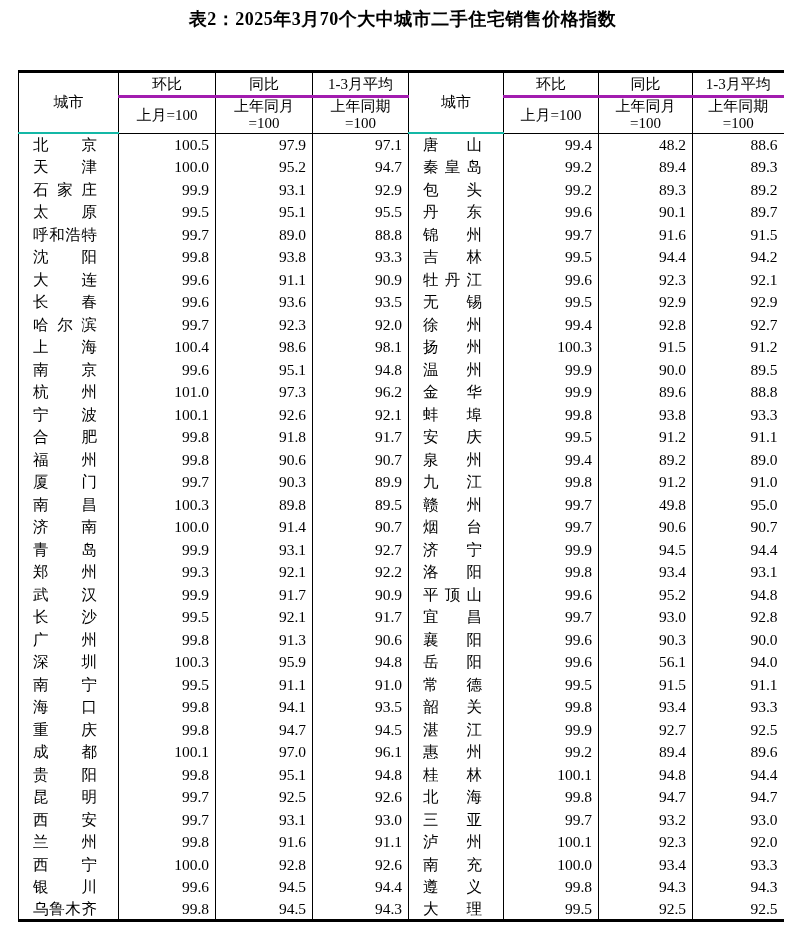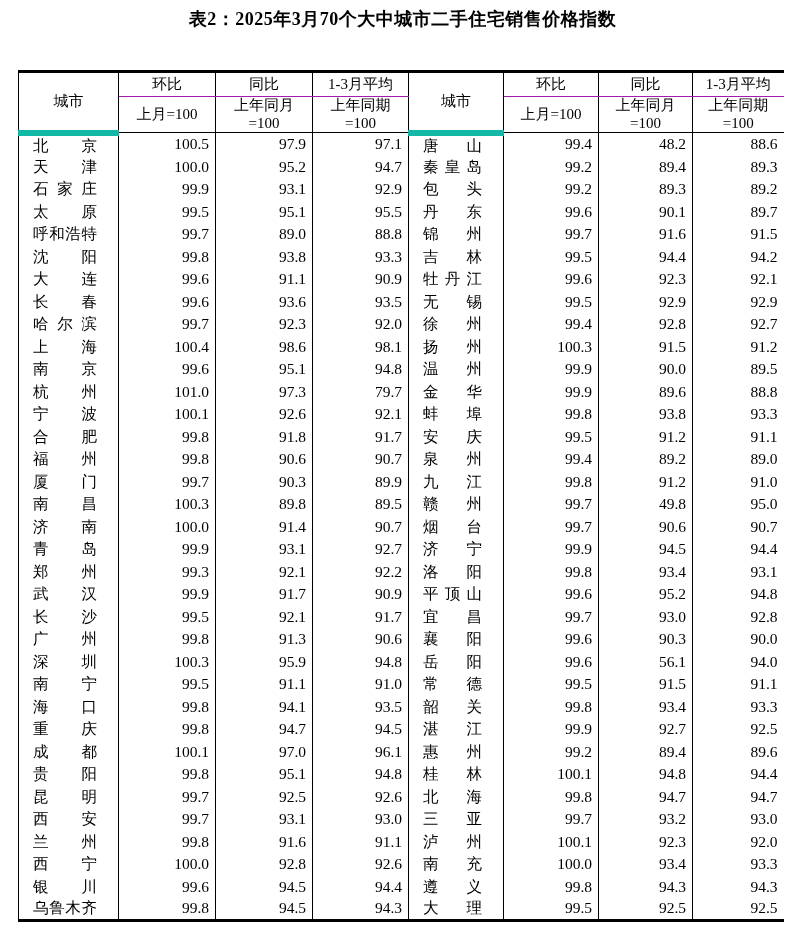--- a/index.html
+++ b/index.html
@@ -36,22 +36,22 @@
   .price-table th, .price-table td {
     border-right: 1px solid #000;
     padding: 0;
     vertical-align: middle;
     font-weight: 400;
     overflow: hidden;
   }
   .price-table th:last-child, .price-table td:last-child { border-right: none; }
 
   .price-table tr.h1 th { height: 25px; font-size: 15px; }
-  .price-table tr.h1 th.sub { border-bottom: 1px solid #a21caf; }
-  .price-table th.city-h { border-bottom: 6px solid #14b8a6; font-size: 15px; }
+  .price-table tr.h1 th.sub { border-bottom: 3px solid #a21caf; }
+  .price-table th.city-h { border-bottom: 2px solid #14b8a6; font-size: 15px; }
   .price-table tr.h2 th {
     height: 36px;
     font-size: 15px;
     border-bottom: 1px solid #000;
     line-height: 1.15;
     white-space: pre-line;
   }
 
   .price-table tbody td { height: 22.5px; font-size: 15.5px; line-height: 1; }
   .price-table td.city {
@@ -227,21 +227,21 @@
           <td class="num">94.8</td>
           <td class="city">温州</td>
           <td class="num">99.9</td>
           <td class="num">90.0</td>
           <td class="num">89.5</td>
         </tr>
         <tr>
           <td class="city">杭州</td>
           <td class="num">101.0</td>
           <td class="num">97.3</td>
-          <td class="num">79.7</td>
+          <td class="num">96.2</td>
           <td class="city">金华</td>
           <td class="num">99.9</td>
           <td class="num">89.6</td>
           <td class="num">88.8</td>
         </tr>
         <tr>
           <td class="city">宁波</td>
           <td class="num">100.1</td>
           <td class="num">92.6</td>
           <td class="num">92.1</td>

